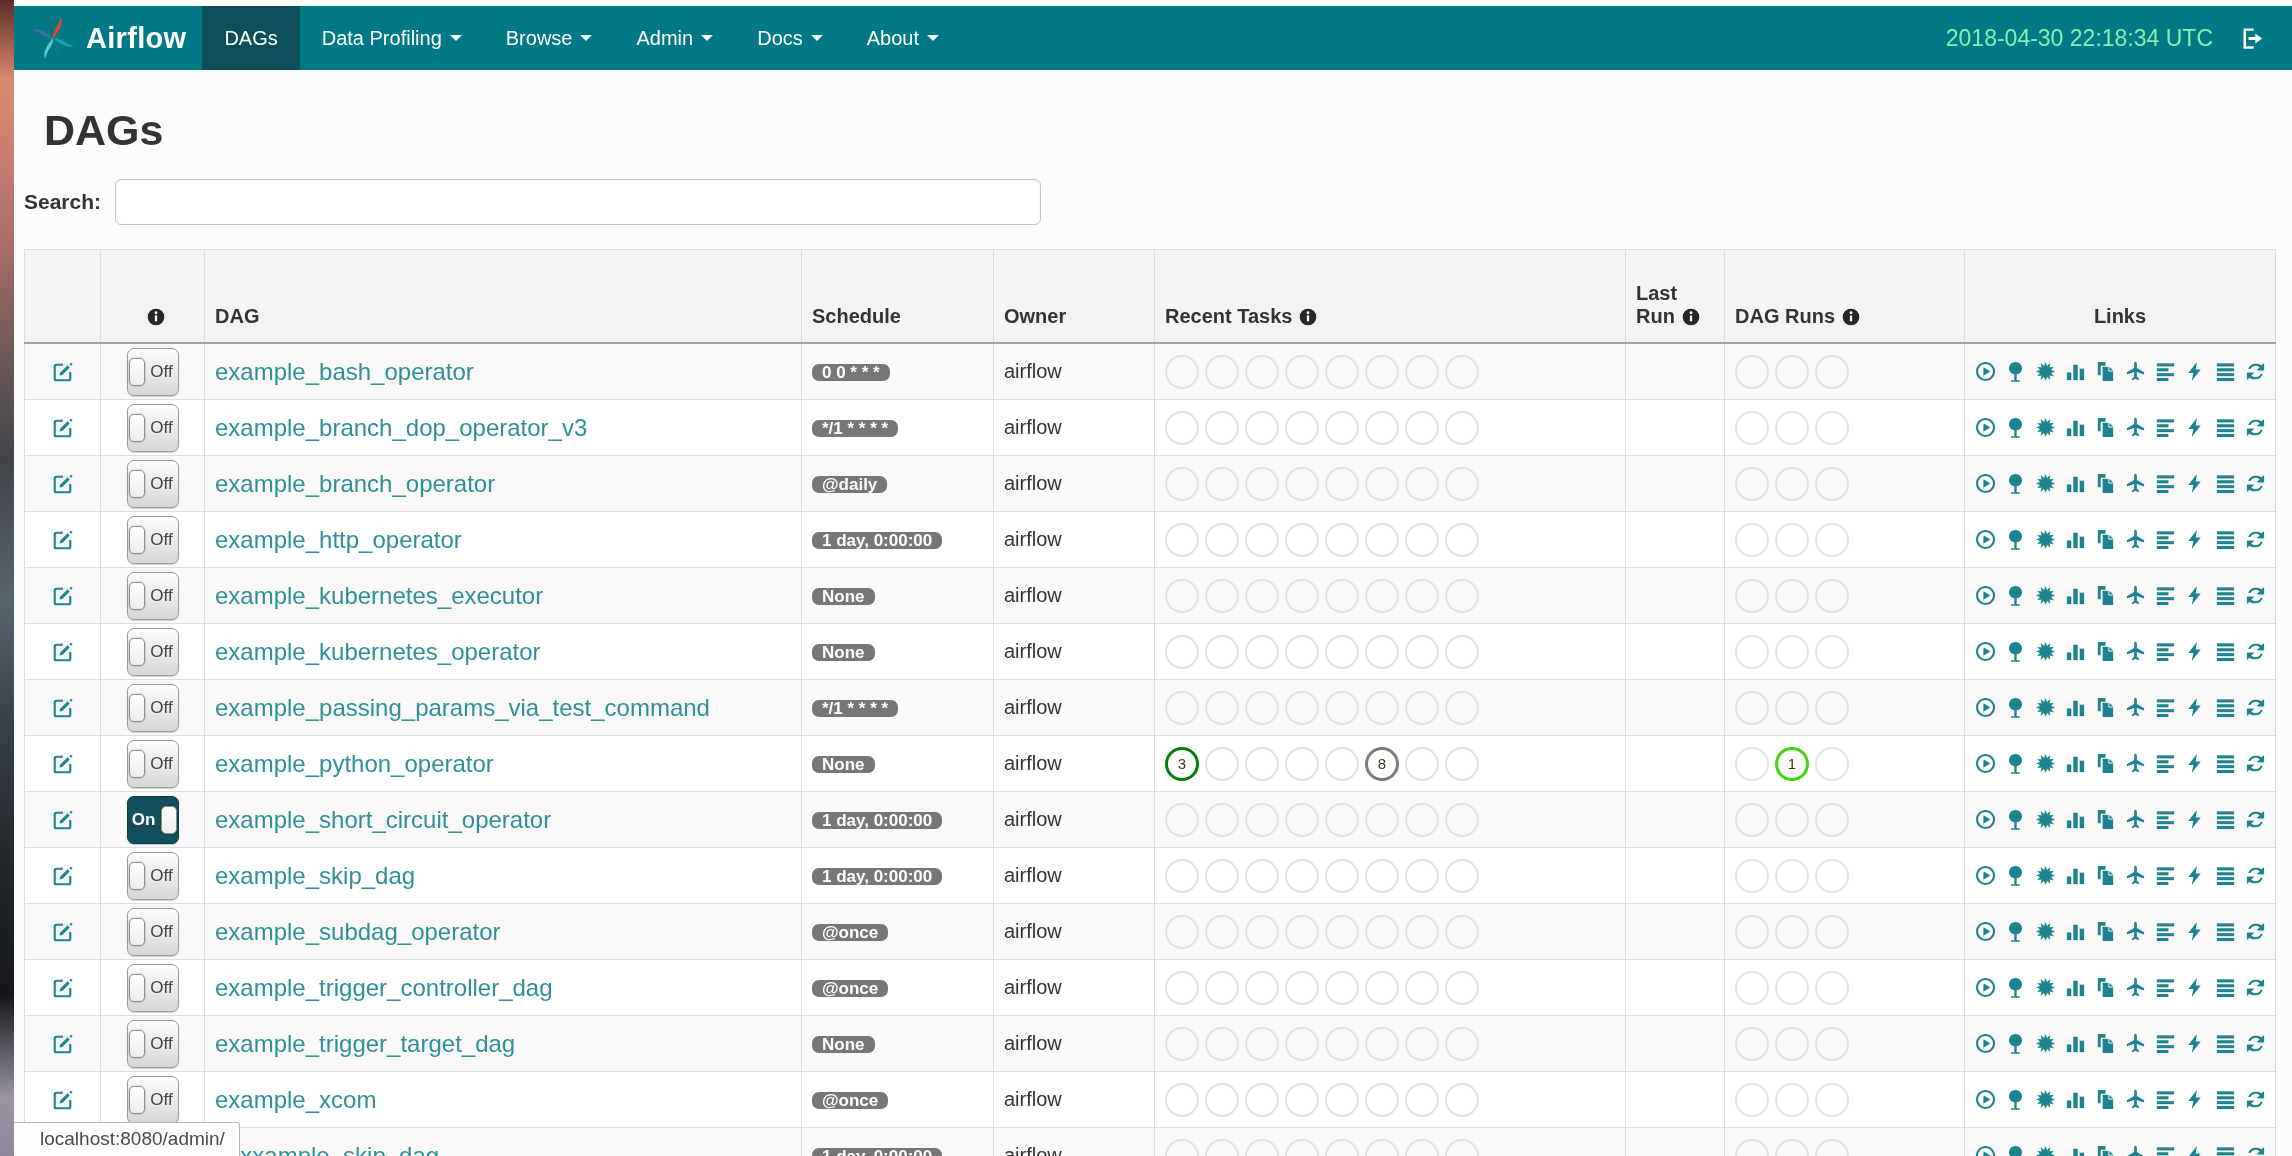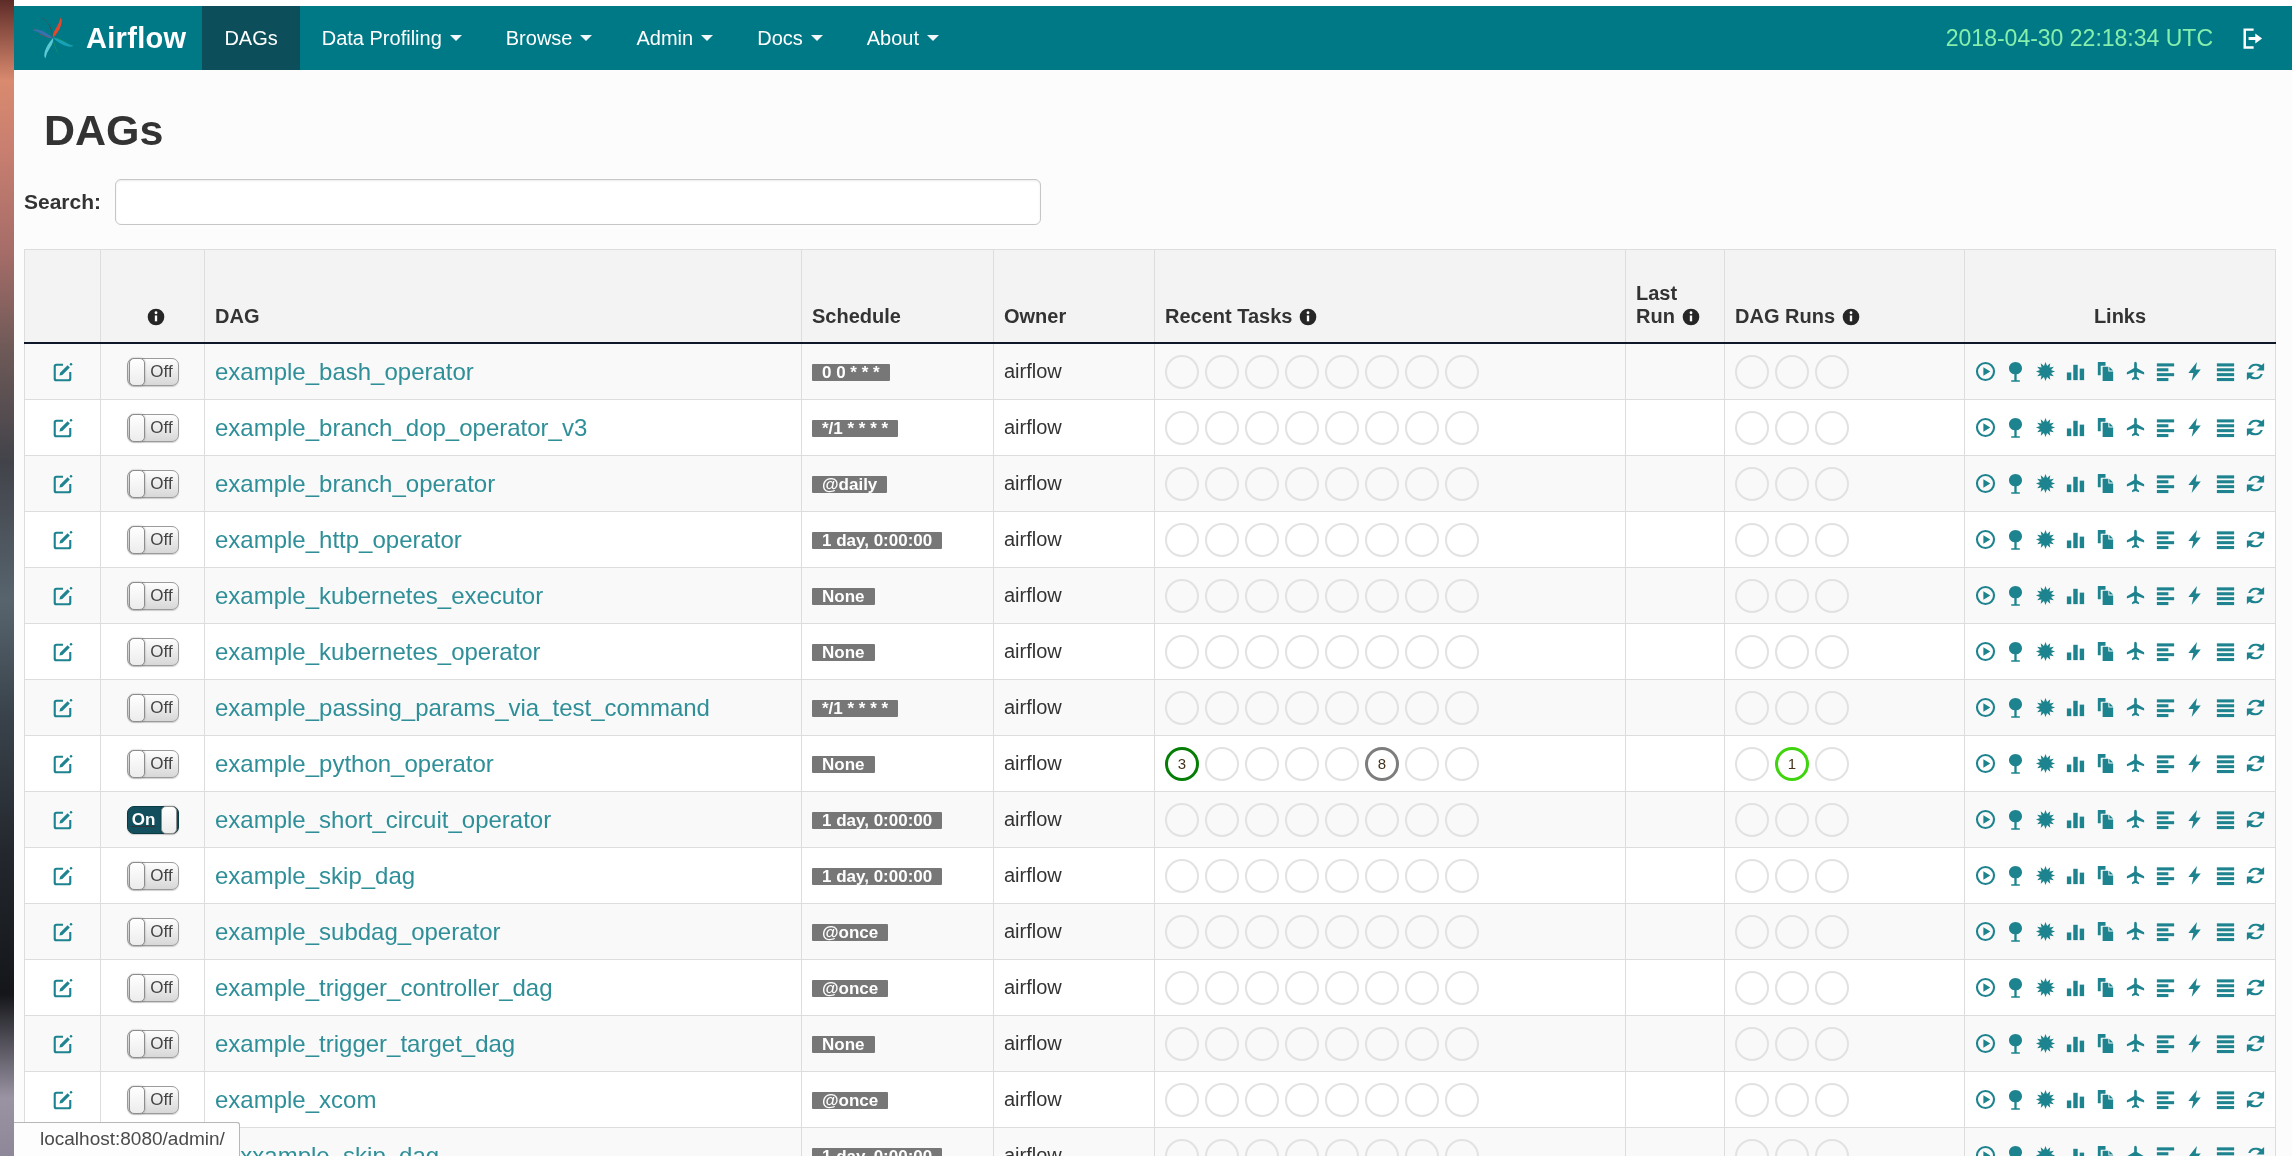--- a/index.html
+++ b/index.html
@@ -33,34 +33,34 @@
   
   .main{padding:0 18px 0 10px;}
   .page-title{font-size:43px;font-weight:bold;color:#333;margin:36px 0 24px 20px;}
   .search-row{display:flex;justify-content:flex-start;align-items:center;gap:14px;margin:0 0 24px 0;}
   .search-label{font-size:21px;font-weight:bold;color:#333;}
   .search-input{width:900px;height:44px;border:1px solid #c6c6c6;border-radius:6px;box-shadow:inset 0 1px 2px rgba(0,0,0,.08);font-size:20px;padding:0 12px;background:#fff;outline:none;}
 
   
   table.dags{border-collapse:collapse;width:2251px;table-layout:fixed;background:#fff;}
   .dags th,.dags td{border:1px solid #ddd;}
-  .dags thead th{height:70px;vertical-align:bottom;background:#f3f3f3;font-size:20px;font-weight:bold;color:#333;text-align:left;padding:8px 10px 14px 10px;border-bottom:2px solid #0f172a;}
+  .dags thead th{height:70px;vertical-align:bottom;background:#f3f3f3;font-size:20px;font-weight:bold;color:#333;text-align:left;padding:8px 10px 14px 10px;border-bottom:2px solid #a3a3a3;}
   .dags thead th.center{text-align:center;}
   .dags tbody tr:nth-child(odd){background:#f9f9f9;}
   .dags tbody tr:nth-child(even){background:#fff;}
   .dags td{height:55px;vertical-align:middle;font-size:20px;color:#333;padding:0 10px;}
   .c-edit,.c-toggle{text-align:center;}
   .edit-link svg{width:23px;height:23px;fill:#1d838e;display:inline-block;vertical-align:middle;cursor:pointer;}
   .dag-link{color:#2e8f98;text-decoration:none;font-size:24px;cursor:pointer;}
-  .badge{display:inline-block;background:#777;color:#fff;font-weight:bold;font-size:17px;line-height:1;padding:0 10px;border-radius:1px;white-space:nowrap;}
+  .badge{display:inline-block;background:#777;color:#fff;font-weight:bold;font-size:17px;line-height:1;padding:0 10px;border-radius:7px;white-space:nowrap;}
   .info{display:inline-block;vertical-align:text-bottom;margin-left:6px;}
   .info svg{width:20px;height:20px;display:block;}
 
   
-  .toggle{width:52px;height:28px;border:1px solid #9b9b9b;border-radius:7px;display:inline-flex;align-items:center;box-sizing:border-box;background:linear-gradient(#fefefe,#d7d7d7);box-shadow:0 1px 1px rgba(0,0,0,.18);cursor:pointer;vertical-align:middle;}
+  .toggle{width:52px;height:48px;border:1px solid #9b9b9b;border-radius:7px;display:inline-flex;align-items:center;box-sizing:border-box;background:linear-gradient(#fefefe,#d7d7d7);box-shadow:0 1px 1px rgba(0,0,0,.18);cursor:pointer;vertical-align:middle;}
   .knob{width:16px;height:28px;border-radius:5px;background:linear-gradient(#fff,#ececec);border:1px solid #8d8d8d;box-sizing:border-box;margin:0 1px;box-shadow:0 0 2px rgba(0,0,0,.35);}
   .tlabel{flex:1;text-align:center;font-size:17px;color:#444;}
   .toggle.on{background:#134f5c;border-color:#0a3a44;flex-direction:row-reverse;text-decoration:underline;}
   .toggle.on .tlabel{color:#fff;font-weight:bold;}
 
   
   .circles{display:flex;gap:6px;align-items:center;}
   .circle{width:34px;height:34px;border:2px solid #e2e2e2;border-radius:50%;box-sizing:border-box;display:flex;align-items:center;justify-content:center;font-size:15px;color:#42331a;flex:0 0 auto;cursor:pointer;background:transparent;}
   .circle.marked{border-width:3px;}
 

